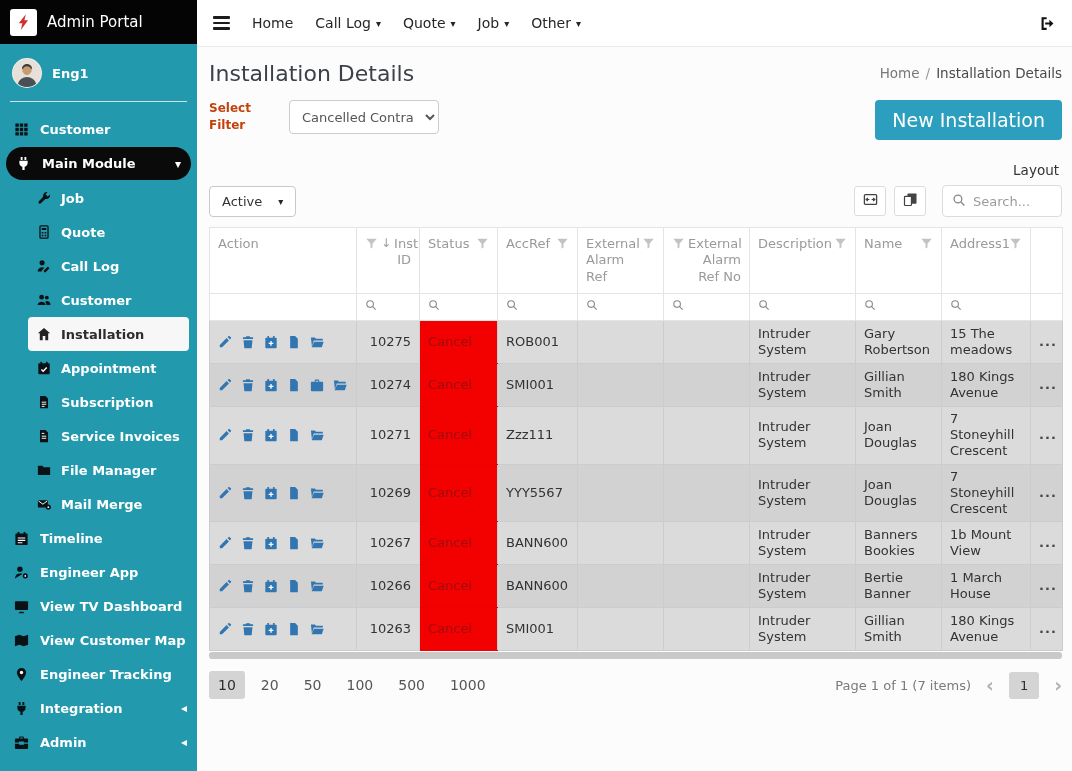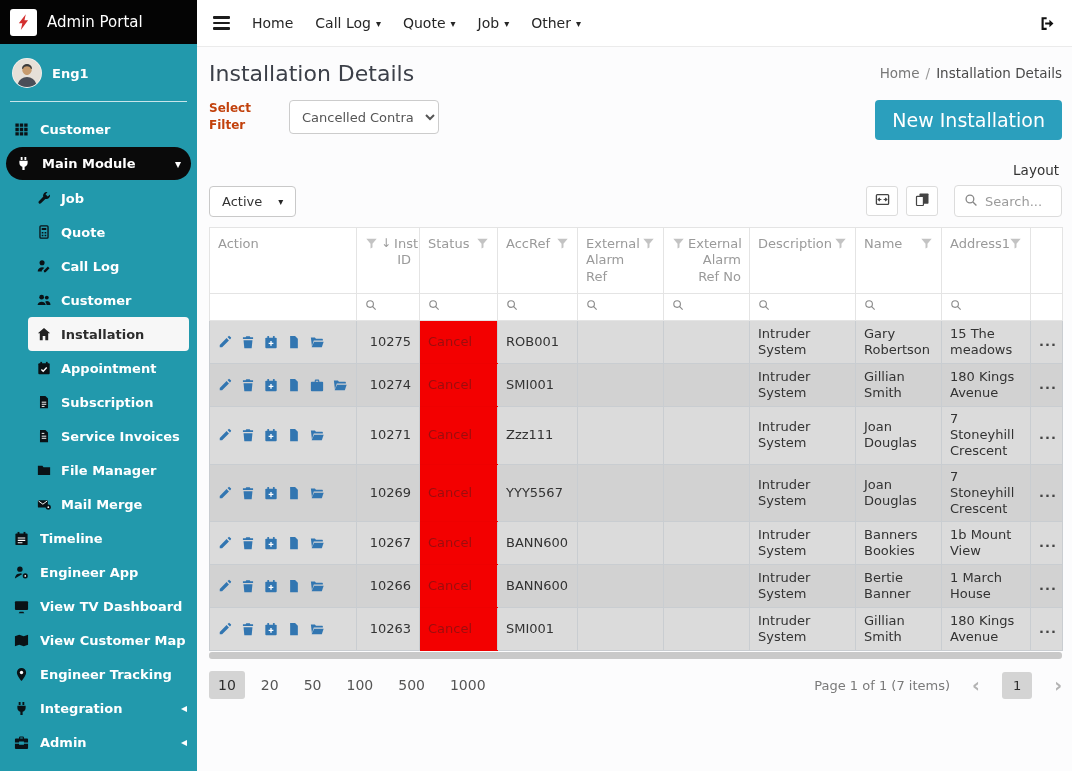--- a/index.html
+++ b/index.html
@@ -57,21 +57,21 @@
 
   .layout-row{display:flex;justify-content:flex-end;align-items:center;margin-bottom:7px;}
   .layout-label{font-size:13.5px;color:#333;margin-right:3px;}
   .btn-ghost{background:#fff;border:1px solid #b9b9b9;border-radius:3px;padding:4px 10px;font-size:12.5px;color:#2e2e2e;cursor:pointer;font-family:inherit;}
 
   .toolbar-row{display:flex;align-items:center;margin-bottom:10px;}
   .dropdown-btn{display:flex;align-items:center;gap:16px;border:1px solid #c9c9c9;border-radius:4px;background:#fff;
     padding:7px 12px;font-size:13px;color:#333;cursor:pointer;}
   .tb-right{margin-left:auto;display:flex;align-items:center;gap:8px;}
   .icon-btn{width:32px;height:30px;border:1px solid #dcdcdc;border-radius:3px;background:#fff;display:flex;align-items:center;justify-content:center;color:#444;cursor:pointer;}
-  .searchbox{display:flex;align-items:center;gap:7px;width:108px;height:32px;border:1px solid #dcdcdc;border-radius:4px;background:#fff;padding:0 9px;margin-left:8px;}
+  .searchbox{display:flex;align-items:center;gap:7px;width:120px;height:32px;border:1px solid #dcdcdc;border-radius:4px;background:#fff;padding:0 9px;margin-left:8px;}
   .searchbox .ic{color:#888;}
   .searchbox input{border:none;outline:none;width:100%;font-size:13px;color:#444;font-family:inherit;background:transparent;}
   .searchbox input::placeholder{color:#9b9b9b;}
 
   
   table.grid{width:853px;border-collapse:collapse;table-layout:fixed;font-size:13px;}
   table.grid th{font-weight:400;color:#9a9a9a;text-align:left;vertical-align:top;padding:8px;height:56px;
     border:1px solid #e4e4e4;background:#fff;}
   .hcell{display:flex;align-items:flex-start;gap:3px;}
   .hlabel{flex:1;min-width:0;line-height:1.25;}
@@ -87,21 +87,21 @@
   .action-icons .ic{color:var(--act);cursor:pointer;display:inline-flex;}
   td.c-inst_id{text-align:right;}
   td.c-status{background:var(--cancel-bg) !important;color:var(--cancel-tx);border-top:1px solid #ef0000;border-bottom:1px solid #ef0000;}
   td.c-more{text-align:center;color:#444;font-weight:bold;letter-spacing:1px;cursor:pointer;}
   .hscroll{width:853px;height:7px;background:#c9c9c9;border-radius:3px;margin-top:1px;}
 
   
   .pager{width:853px;display:flex;align-items:center;margin-top:12px;}
   .psize{padding:6px 9px;color:#555;font-size:14px;cursor:pointer;margin-right:7px;border-radius:3px;}
   .psize.active{background:#d4d4d4;color:#2e2e2e;}
-  .pager-right{margin-left:auto;display:flex;align-items:center;gap:22px;}
+  .pager-right{margin-left:auto;display:flex;align-items:center;gap:15px;}
   .psummary{color:#7a7a7a;font-size:13px;}
   .parrow{color:#b3b3b3;font-size:19px;line-height:1;cursor:pointer;font-weight:bold;}
   .pcur{background:#d4d4d4;border-radius:3px;padding:6px 11px;color:#2e2e2e;font-size:13px;cursor:pointer;}
 </style>
 </head>
 <body>
 
 <div class="app">
 
   <aside class="sidebar">

